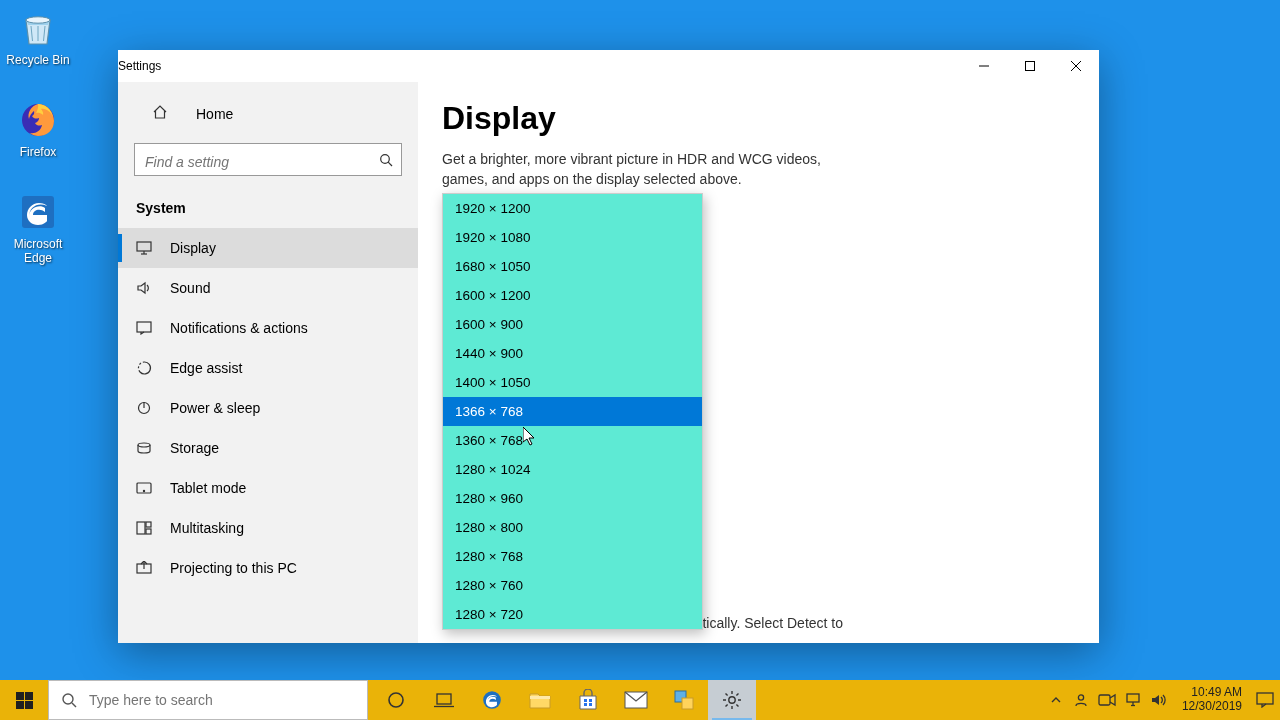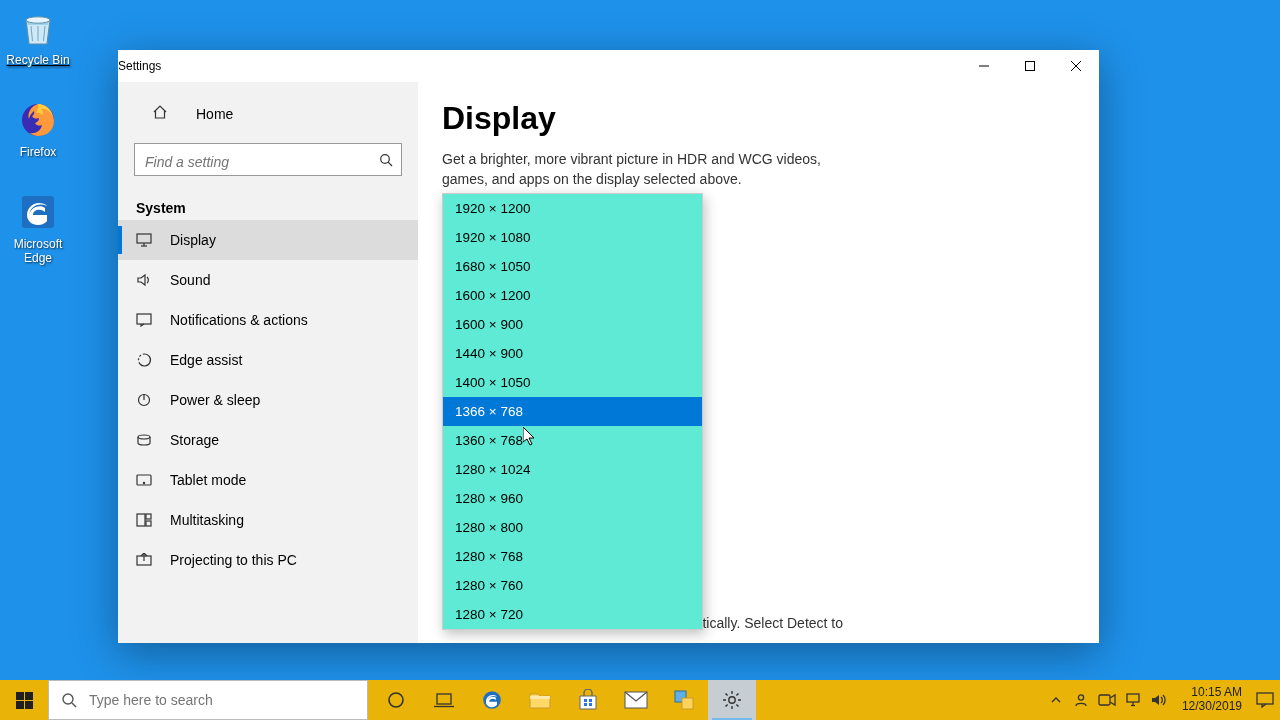--- a/index.html
+++ b/index.html
@@ -18,21 +18,21 @@
 
   .window-body { flex: 1; display: flex; overflow: hidden; }
   .sidebar { width: 300px; background: #f2f2f2; border-right: none; padding-top: 10px; position: relative; }
   .sidebar .home-row { display: flex; align-items: center; gap: 28px; padding: 12px 34px; font-size: 14px; cursor: pointer; }
   .sidebar .home-row svg { width: 16px; height: 16px; }
   .search-wrap { padding: 8px 16px 14px; }
   .search-box { display: flex; align-items: center; border: 1px solid #999; background: #fff; height: 33px; padding: 4px 8px 0 10px; }
   .search-box input { flex: 1; border: none; outline: none; font-size: 14px; font-style: italic; color: #666; background: transparent; }
   .search-box .mag { font-size: 14px; color: #333; }
 
-  .category-header { padding: 10px 18px 4px; font-weight: 600; font-size: 14px; }
+  .category-header { padding: 10px 18px 12px; font-weight: 600; font-size: 14px; }
 
   .nav-list { list-style: none; }
   .nav-item { display: flex; align-items: center; gap: 18px; padding: 12px 18px 12px 18px; font-size: 14px; cursor: pointer; position: relative; }
   .nav-item.active { background: #dcdcdc; }
   .nav-item.active::before { content: ""; position: absolute; left: 0; top: 6px; bottom: 6px; width: 4px; background: #0078d7; }
   .nav-item .nav-icon { width: 16px; height: 16px; display: flex; align-items: center; justify-content: center; color: #333; }
 
   .content { flex: 1; padding: 18px 24px; position: relative; overflow: hidden; }
   .content h1 { font-weight: 600; font-size: 32px; margin-bottom: 12px; }
   .content .desc { font-size: 14px; color: #333; line-height: 1.45; margin-bottom: 6px; max-width: 420px; }
@@ -59,21 +59,21 @@
   .tb-btn.active { background: #c6cdd3; }
   .tb-btn.active::after { content:""; position:absolute; left:4px; right:4px; bottom:0; height:2px; background:#76b9ed; }
   .tray { margin-left: auto; display: flex; align-items: center; gap: 8px; padding: 0 6px 0 10px; font-size: 12px; color: #222; }
   .tray .clock { text-align: right; line-height: 1.15; padding: 0 6px; }
   .tray .tray-icon { width: 18px; display:flex; align-items:center; justify-content:center; }
   .tray .chev { width: 16px; }
 </style>
 </head>
 <body>
 
-<div class="desktop-icon" style="left:0px; top:6px;text-decoration:underline;">
+<div class="desktop-icon" style="left:0px; top:6px;">
   <div class="icon-img">
     <svg width="40" height="40" viewBox="0 0 40 40">
       <path d="M8 12 L32 12 L29 36 L11 36 Z" fill="#cfe8f7" stroke="#5b8fab" stroke-width="1.2"></path>
       <path d="M8 12 L32 12 L30 17 L10 17 Z" fill="#9fd1ec"></path>
       <ellipse cx="20" cy="12" rx="12" ry="3.2" fill="#e9f5fc" stroke="#5b8fab" stroke-width="1"></ellipse>
       <path d="M13 18 L14.5 33 M20 18 L20 33 M27 18 L25.5 33" stroke="#6fa6c1" stroke-width="1"></path>
     </svg>
   </div>
   <div class="label">Recycle Bin</div>
 </div>
@@ -354,21 +354,21 @@
           <line x1="8" y1="9" x2="8" y2="12"></line>
         </svg>
       </span>
     <span class="tray-icon">
         <svg width="16" height="14" viewBox="0 0 16 14" fill="none" stroke="#333" stroke-width="1.3">
           <path d="M1 5 H4 L8 2 V12 L4 9 H1 Z" fill="#333" stroke="none"></path>
           <path d="M10 4 A4 4 0 0 1 10 10 M12 2 A7 7 0 0 1 12 12"></path>
         </svg>
       </span>
     <div class="clock">
-      <div>10:15 AM</div>
+      <div>10:49 AM</div>
       <div>12/30/2019</div>
     </div>
     <span class="tray-icon">
         <svg width="18" height="16" viewBox="0 0 18 16" fill="none" stroke="#333" stroke-width="1.3">
           <rect x="1" y="1" width="16" height="11"></rect>
           <path d="M6 12 L6 15 L10 12"></path>
         </svg>
       </span>
   </div>
 </div>

